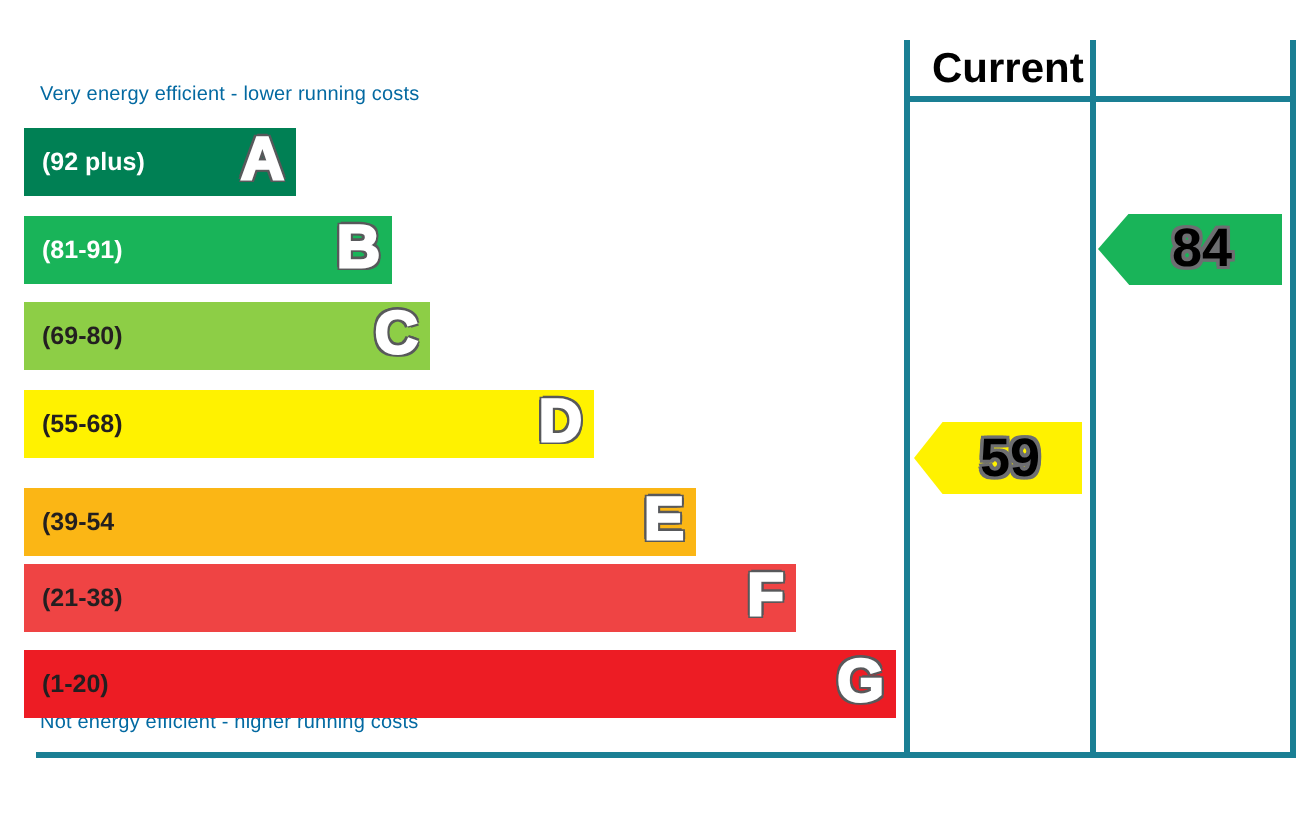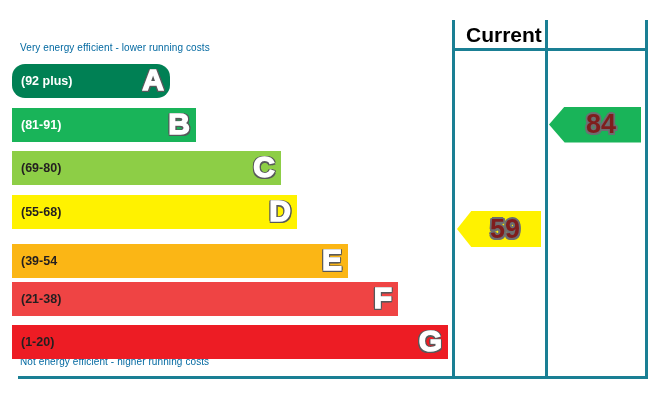--- a/index.html
+++ b/index.html
@@ -101,21 +101,21 @@
     display: flex;
     align-items: center;
     justify-content: center;
     clip-path: polygon(0% 50%, 17% 0%, 100% 0%, 100% 100%, 17% 100%);
   }
   .arrow .val {
     font-size: 27px;
     font-weight: bold;
     line-height: 1;
     padding-left: 12px;
-    color: #7f1d1d;
+    color: #000000;
     text-shadow:
       -1.5px -1.5px 0 #6d6e71,
        1.5px -1.5px 0 #6d6e71,
       -1.5px  1.5px 0 #6d6e71,
        1.5px  1.5px 0 #6d6e71,
        0px   -1.7px 0 #6d6e71,
        0px    1.7px 0 #6d6e71,
       -1.7px  0px   0 #6d6e71,
        1.7px  0px   0 #6d6e71;
   }
@@ -131,29 +131,29 @@
 
   <div class="col-head" id="head-current">Current</div>
 
   <div class="rule-h" style="left:452px; top:48px; width:196px;"></div>
   <div class="rule-h" style="left:18px; top:376px; width:630px;"></div>
   <div class="rule-v" style="left:452px; top:20px; height:359px;"></div>
   <div class="rule-v" style="left:545px; top:20px; height:359px;"></div>
   <div class="rule-v" style="left:645px; top:20px; height:359px;"></div>
 
   <div id="bars">
-      <div class="bar dark" style="top: 64px; width: 158px; background: rgb(0, 128, 84); border-radius: 13px;">
+      <div class="bar dark" style="top: 64px; width: 136px; background: rgb(0, 128, 84);">
         <span class="range">(92 plus)</span>
         <span class="letter">A</span>
       </div>
       <div class="bar dark" style="top: 107.5px; width: 184px; background: rgb(25, 180, 89);">
         <span class="range">(81-91)</span>
         <span class="letter">B</span>
       </div>
-      <div class="bar" style="top: 151px; width: 269px; background: rgb(141, 206, 70);">
+      <div class="bar" style="top: 151px; width: 203px; background: rgb(141, 206, 70);">
         <span class="range">(69-80)</span>
         <span class="letter">C</span>
       </div>
       <div class="bar" style="top: 194.5px; width: 285px; background: rgb(255, 242, 0);">
         <span class="range">(55-68)</span>
         <span class="letter">D</span>
       </div>
       <div class="bar" style="top: 244px; width: 336px; background: rgb(251, 182, 21);">
         <span class="range">(39-54</span>
         <span class="letter">E</span>

